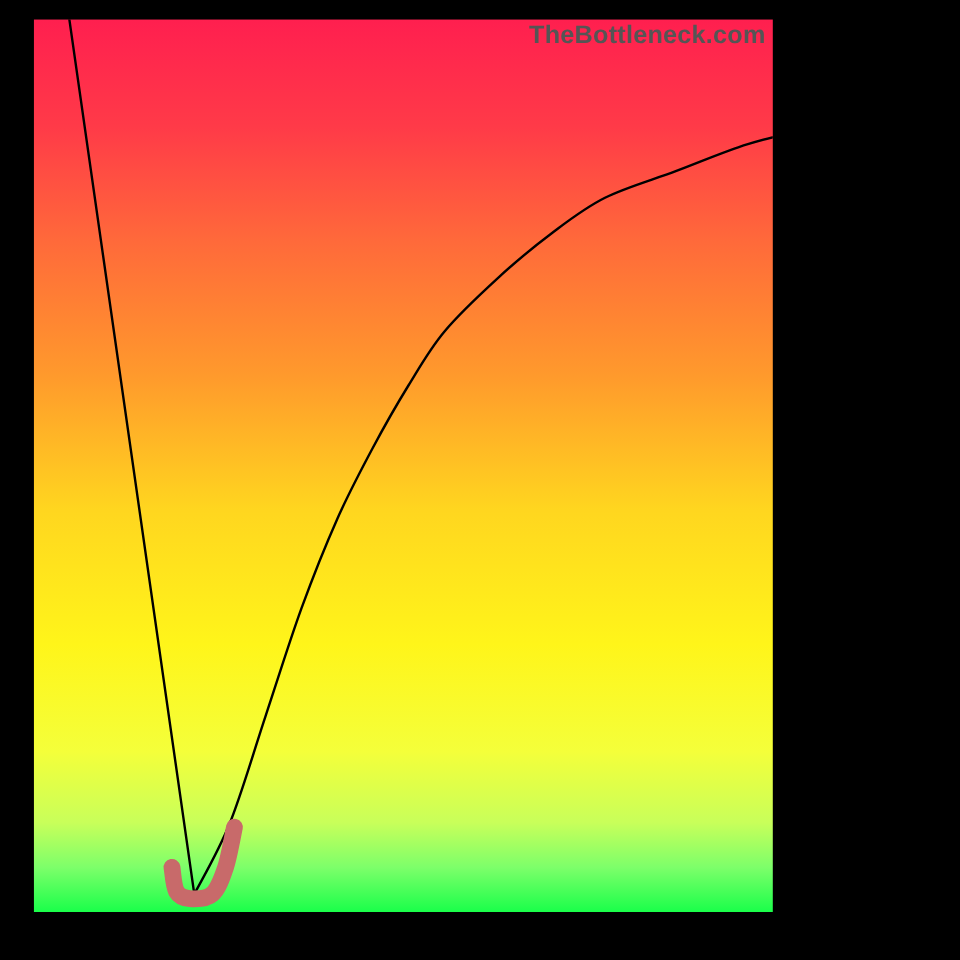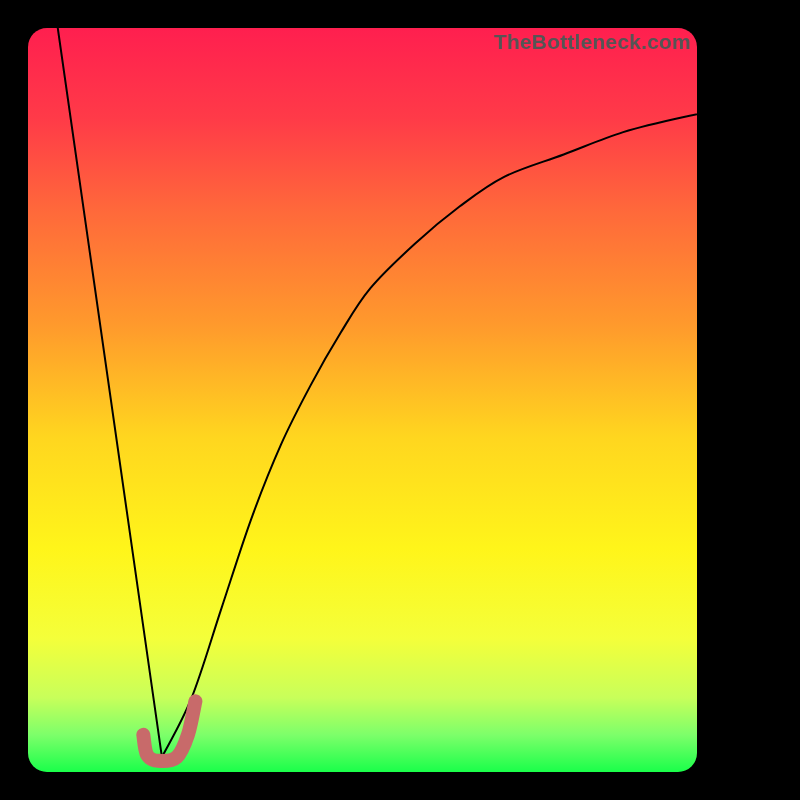--- a/index.html
+++ b/index.html
@@ -13,25 +13,24 @@
   }
   .frame {
     position: absolute;
     left: 0; top: 0;
     width: 800px; height: 800px;
     background: #000;
   }
   .plot {
     position: absolute;
     left: 28px;
-    top: 28px;
-    width: 669px;
+    top: 16px;
+    width: 616px;
     height: 744px;
     overflow: hidden;
-    border-radius: 19px;
   }
   .watermark {
     position: absolute;
     top: 2px;
     right: 6px;
     font-size: 21px;
     font-weight: 600;
     color: #555;
     letter-spacing: 0.2px;
     z-index: 10;

